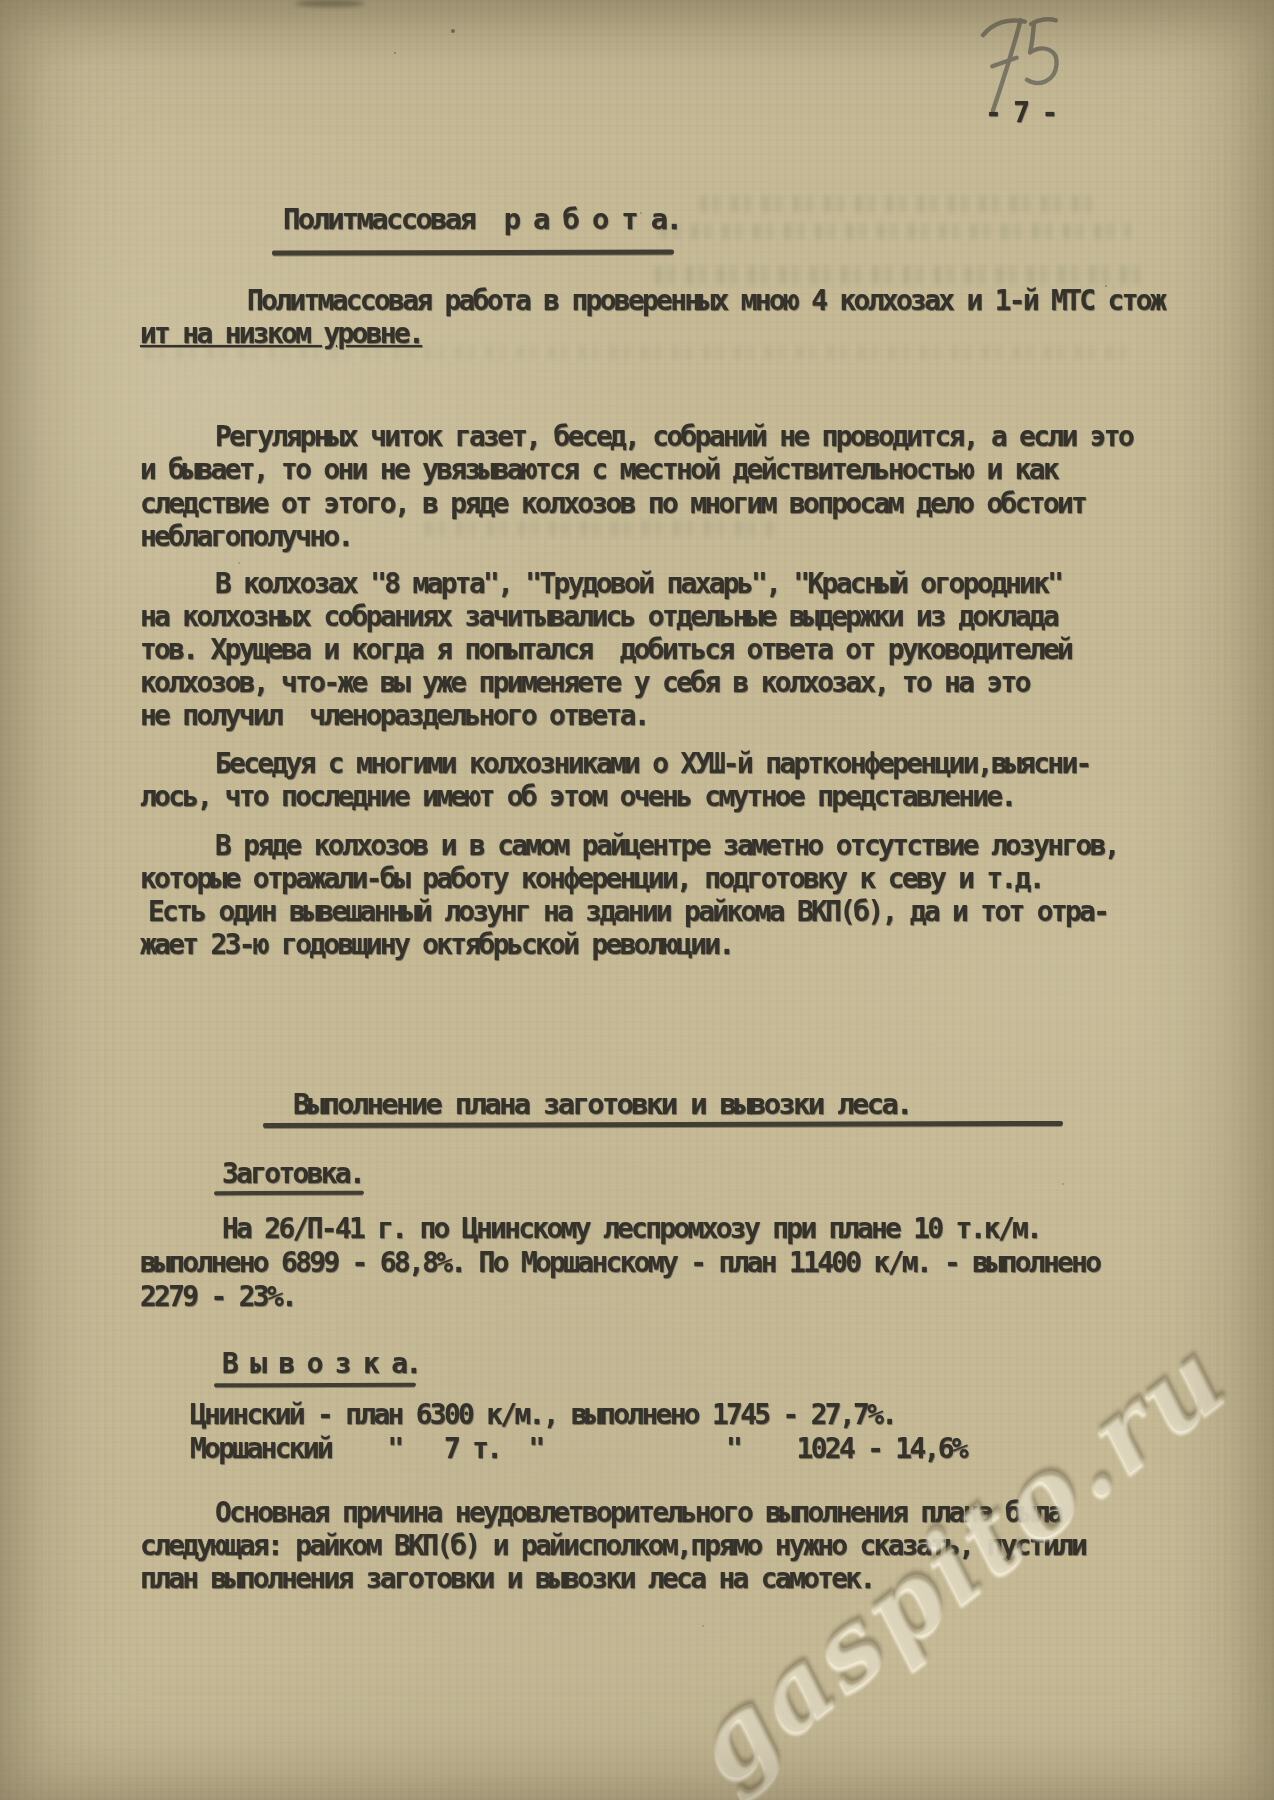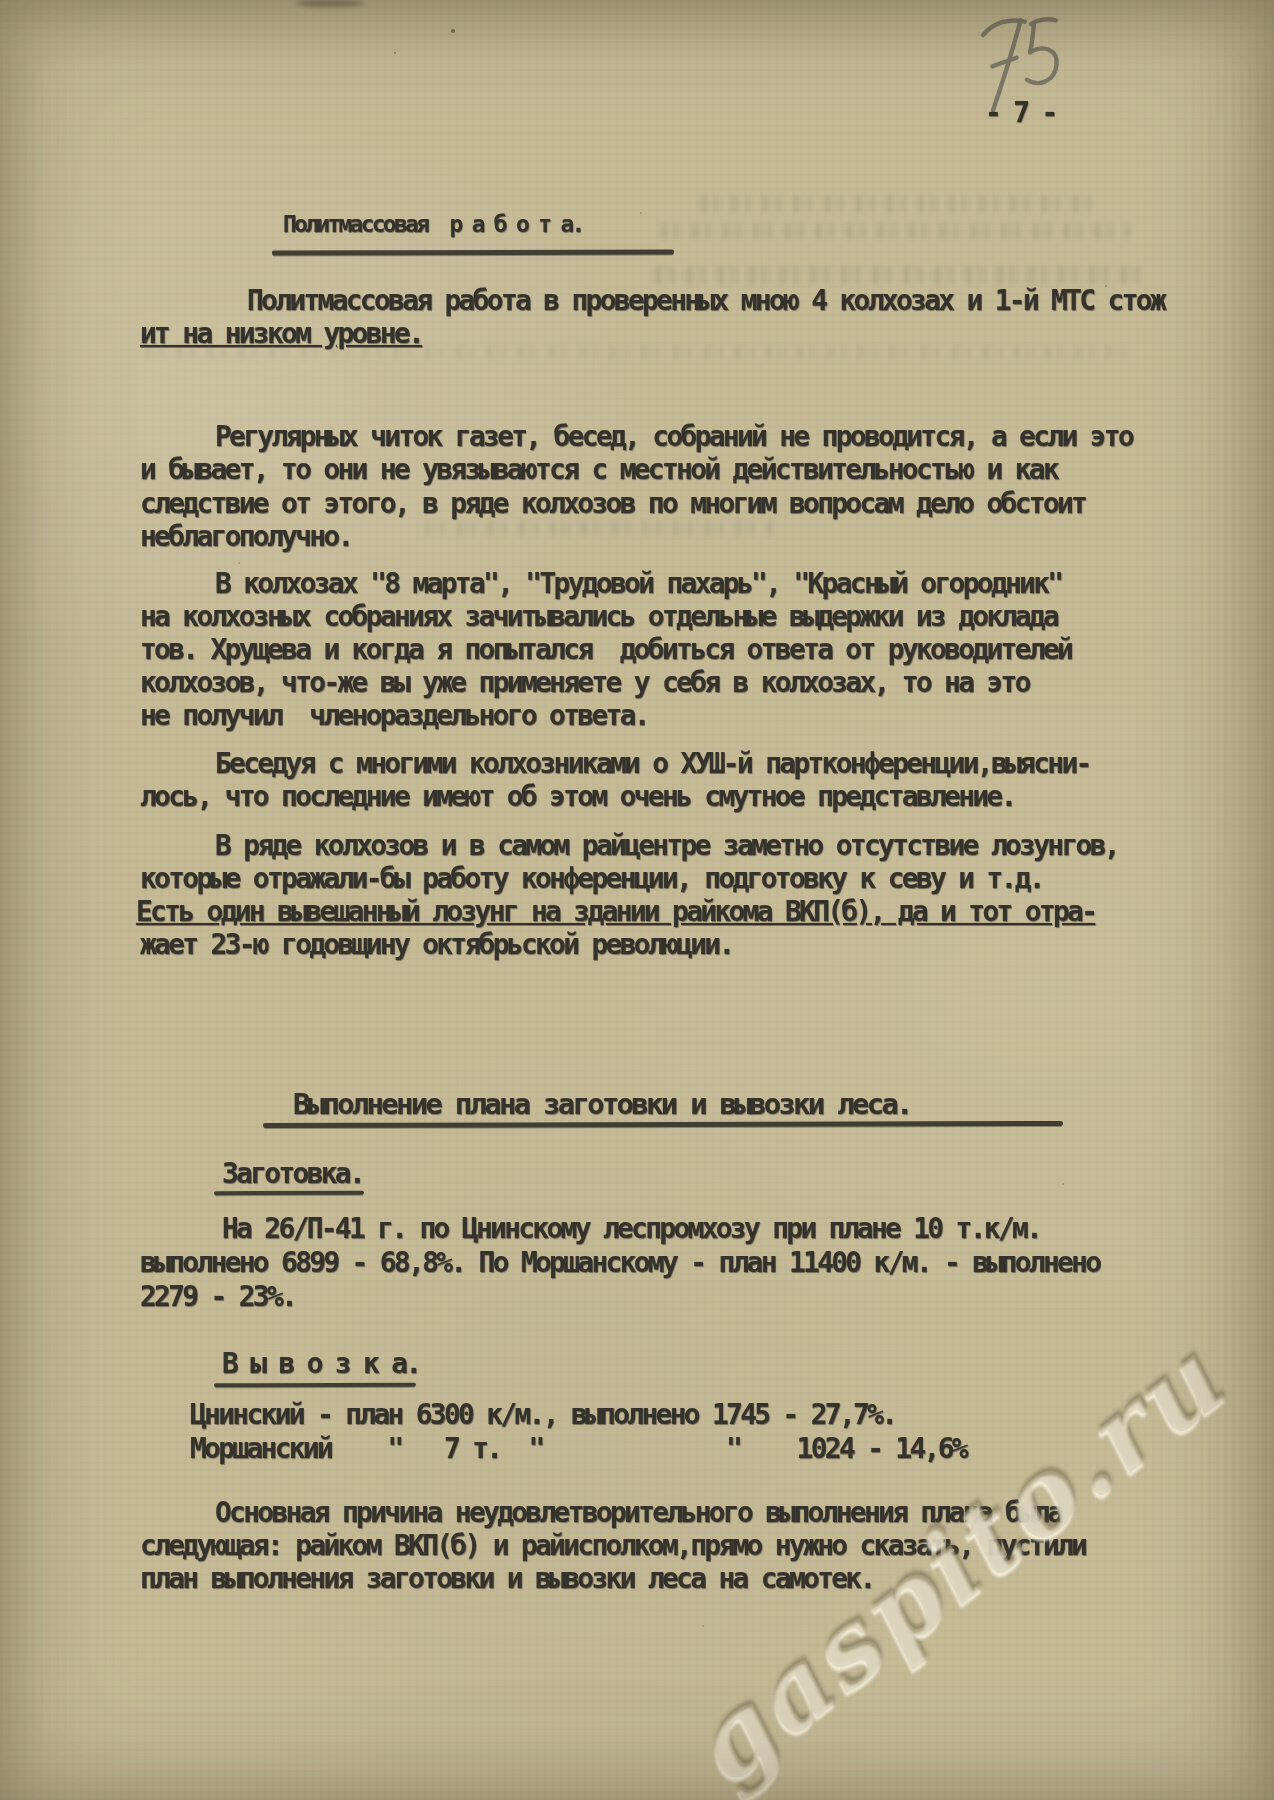--- a/index.html
+++ b/index.html
@@ -90,21 +90,21 @@
       <path d="M 67 11 C 59 32, 43 70, 30 98"></path>
       <path d="M 34 54 L 59 48"></path>
       <path d="M 77 16 C 85 12, 95 12, 102 15"></path>
       <path d="M 80 15 C 78 26, 76 35, 73 44"></path>
       <path d="M 73 44 C 88 37, 101 45, 98 59 C 95 75, 78 80, 67 71"></path>
     </g>
   </svg>
 
   <div class="typed" style="left:985px;top:96px;">- 7 -</div>
 
-  <div class="typed" style="left:283px;top:211px;font-size:23px;">Политмассовая  р а б о т а.</div>
+  <div class="typed" style="left:283px;top:202px;font-size:29px;">Политмассовая  р а б о т а.</div>
   <div class="rule" style="left:272px;top:250px;width:402px;"></div>
 
   <div class="typed" style="left:215px;top:284px;margin-left:32px;">Политмассовая работа в проверенных мною 4 колхозах и 1-й МТС стож</div>
   <div class="typed" style="left:140px;top:317px;text-decoration:underline;">ит на низком уровне.</div>
 
   <div class="typed" style="left:215px;top:420px;">Регулярных читок газет, бесед, собраний не проводится, а если это</div>
   <div class="typed" style="left:140px;top:453px;">и бывает, то они не увязываются с местной действительностью и как</div>
   <div class="typed" style="left:140px;top:487px;">следствие от этого, в ряде колхозов по многим вопросам дело обстоит</div>
   <div class="typed" style="left:140px;top:520px;">неблагополучно.</div>
 
@@ -112,21 +112,21 @@
   <div class="typed" style="left:140px;top:600px;text-align:center;">на колхозных собраниях зачитывались отдельные выдержки из доклада</div>
   <div class="typed" style="left:140px;top:633px;">тов. Хрущева и когда я попытался  добиться ответа от руководителей</div>
   <div class="typed" style="left:140px;top:666px;">колхозов, что-же вы уже применяете у себя в колхозах, то на это</div>
   <div class="typed" style="left:140px;top:699px;">не получил  членораздельного ответа.</div>
 
   <div class="typed" style="left:215px;top:747px;">Беседуя с многими колхозниками о ХУШ-й партконференции,выясни-</div>
   <div class="typed" style="left:140px;top:780px;">лось, что последние имеют об этом очень смутное представление.</div>
 
   <div class="typed" style="left:215px;top:829px;">В ряде колхозов и в самом райцентре заметно отсутствие лозунгов,</div>
   <div class="typed" style="left:140px;top:862px;">которые отражали-бы работу конференции, подготовку к севу и т.д.</div>
-  <div class="typed" style="left:136px;top:895px;text-decoration:underline;">Есть один вывешанный лозунг на здании райкома ВКП(б), да и тот отра-</div>
+  <div class="typed" style="left:148px;top:895px;">Есть один вывешанный лозунг на здании райкома ВКП(б), да и тот отра-</div>
   <div class="typed" style="left:140px;top:928px;">жает 23-ю годовщину октябрьской революции.</div>
 
   <div class="typed" style="left:293px;top:1087px;font-size:29px;text-align:center;">Выполнение плана заготовки и вывозки леса.</div>
   <div class="rule" style="left:263px;top:1122px;width:800px;"></div>
 
   <div class="typed" style="left:222px;top:1157px;">Заготовка.</div>
   <div class="rule rule-thin" style="left:214px;top:1191px;width:150px;"></div>
   <div class="typed" style="left:222px;top:1212px;text-align:right;">На 26/П-41 г. по Цнинскому леспромхозу при плане 10 т.к/м.</div>
   <div class="typed" style="left:140px;top:1246px;">выполнено 6899 - 68,8%. По Моршанскому - план 11400 к/м. - выполнено</div>
   <div class="typed" style="left:140px;top:1280px;">2279 - 23%.</div>

